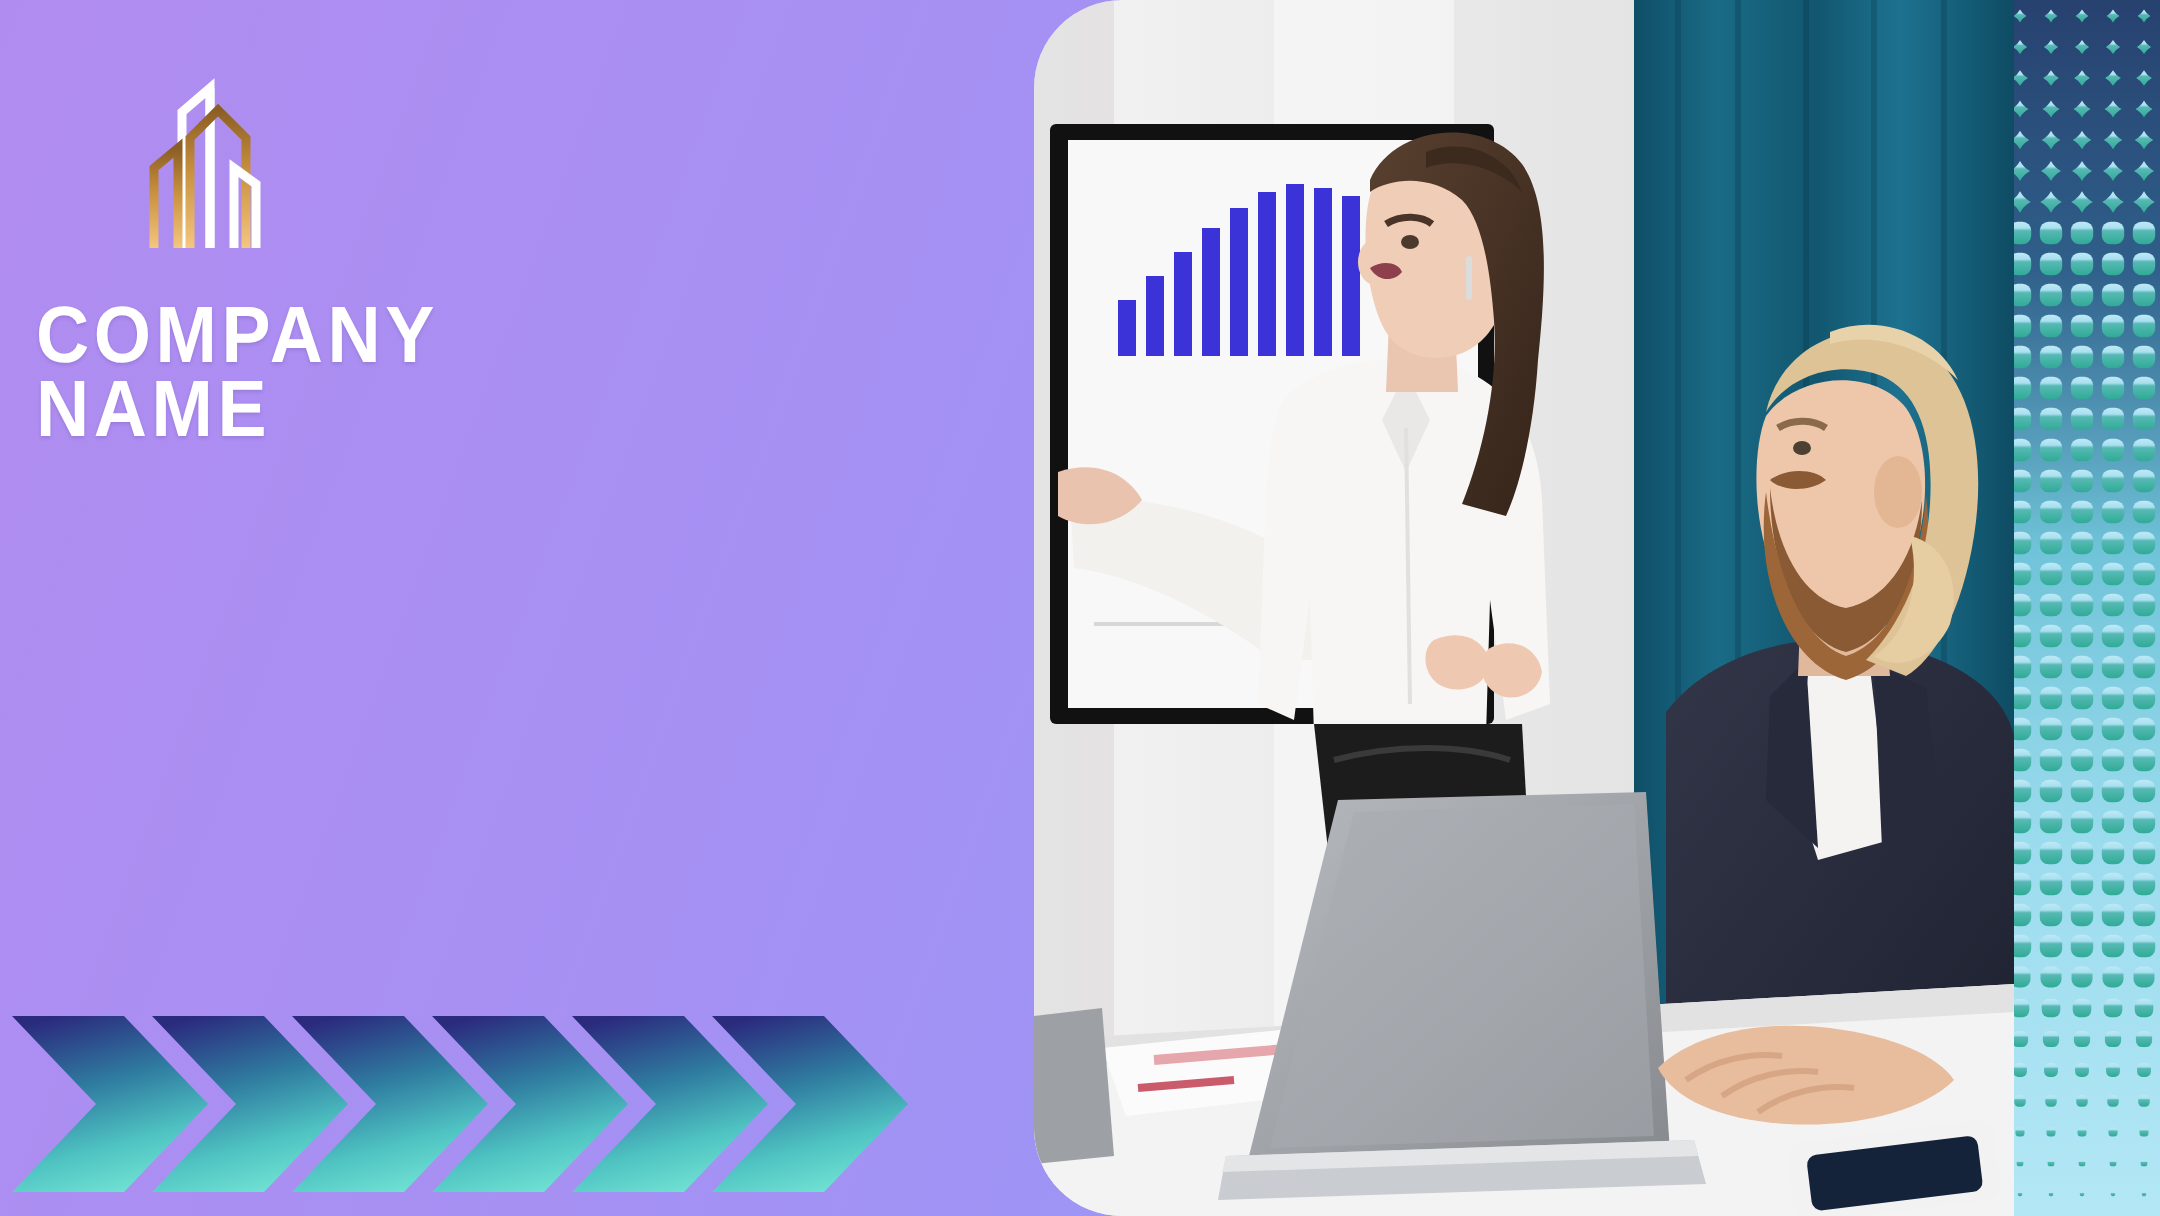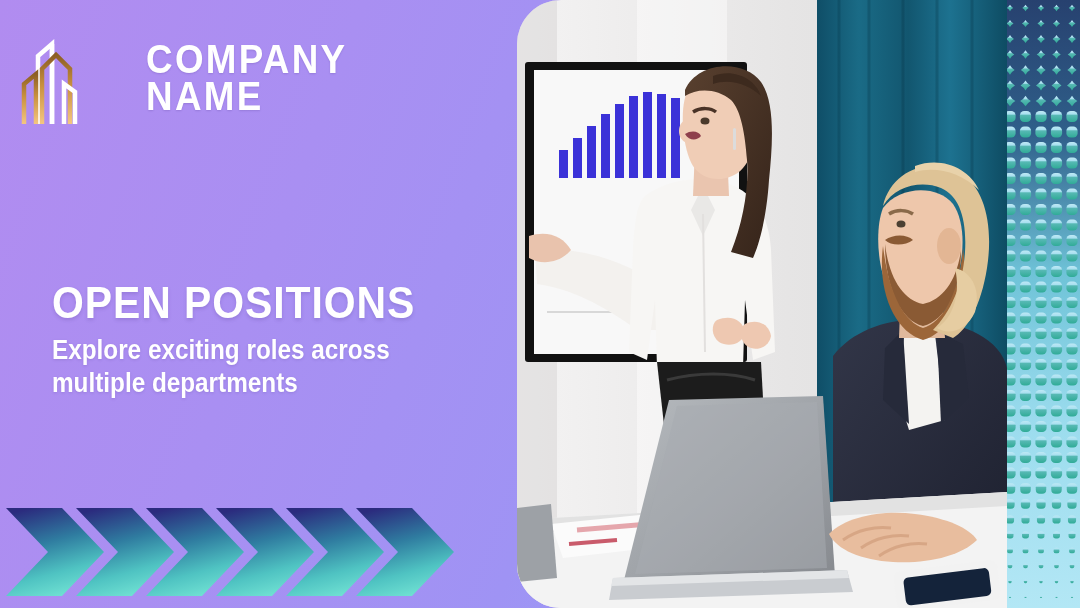--- a/index.html
+++ b/index.html
@@ -6,21 +6,21 @@
   *{box-sizing:border-box;}
   .slide{
     position:relative;
     width:1080px;height:608px;
     overflow:hidden;
     font-family:"Liberation Sans", sans-serif;
     background:linear-gradient(110deg,#b18cf0 0%,#a98ff2 28%,#9f93f4 55%,#99a0f8 78%,#9aa6f9 100%);
   }
 
   
-  .logo-block{position:absolute;left:18px;top:22px;display:flex;align-items:center;gap:16px;}
+  .logo-block{position:absolute;left:18px;top:22px;display:flex;align-items:center;gap:16px;flex-direction:column;}
   .logo-mark{width:112px;height:112px;flex:none;}
   .logo-text{display:flex;flex-direction:column;line-height:0.92;}
   .logo-text span{
     color:#ffffff;font-weight:bold;font-size:40px;letter-spacing:2.5px;
     font-family:"Liberation Sans Narrow","Liberation Sans",sans-serif;
     transform:scaleX(0.92);transform-origin:left center;
     text-shadow:0 1px 2px rgba(60,40,120,.18);
   }
 
   
@@ -79,24 +79,20 @@
 
         <path d="M46 102 V62 L57 70 V102" fill="none" stroke="#ffffff" stroke-width="4.5"></path>
       </svg>
     </div>
     <div class="logo-text">
       <span>COMPANY</span>
       <span>NAME</span>
     </div>
   </div>
 
-  <div class="copy">
-    <h1 class="headline">OPEN  POSITIONS</h1>
-    <p class="subhead">Explore exciting roles across multiple departments</p>
-  </div>
 
   <div class="chevrons">
     <svg viewBox="0 0 460 112" xmlns="http://www.w3.org/2000/svg" preserveAspectRatio="none">
       <defs>
         <linearGradient id="chevg" x1="0.25" y1="0" x2="0.55" y2="1">
           <stop offset="0%" stop-color="#2b2b7e"></stop>
           <stop offset="40%" stop-color="#2f7ca0"></stop>
           <stop offset="75%" stop-color="#4fc3c2"></stop>
           <stop offset="100%" stop-color="#6fe0d2"></stop>
         </linearGradient>

